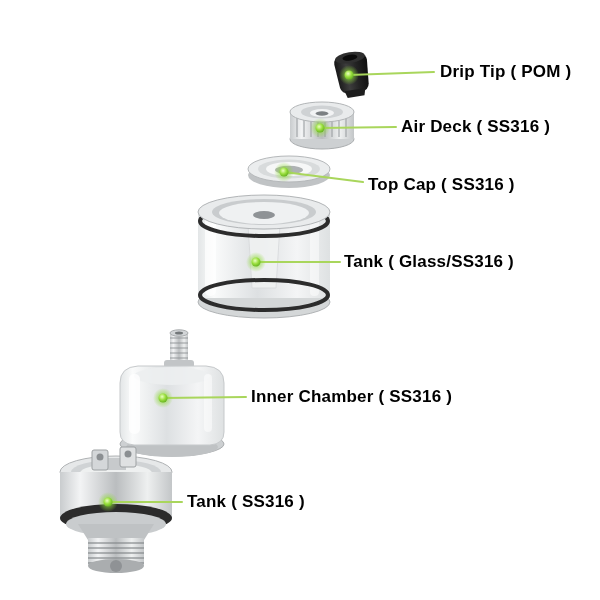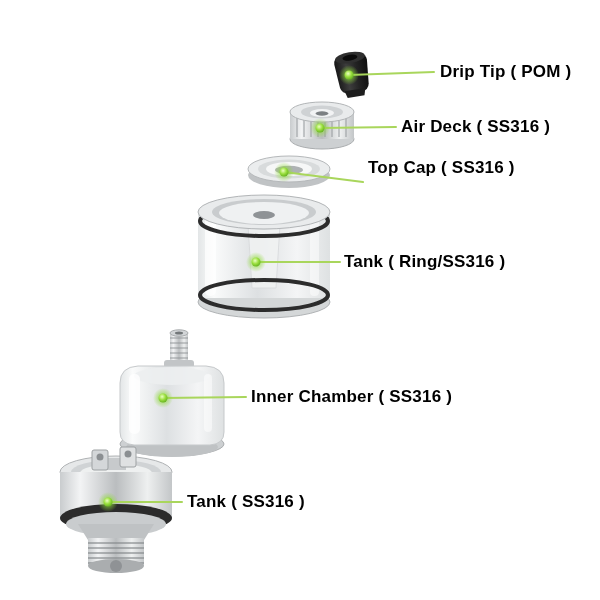--- a/index.html
+++ b/index.html
@@ -196,18 +196,18 @@
     </g>
     <g>
       <line class="callout-line" x1="108" y1="502" x2="182" y2="502"></line>
       <circle cx="108" cy="502" r="10" fill="url(#dotGlow)"></circle>
       <circle cx="108" cy="502" r="4.5" fill="url(#dotCore)"></circle>
     </g>
   </svg>
 
   <div class="label" style="left:440px; top:72px">Drip Tip ( POM )</div>
   <div class="label" style="left:401px; top:127px">Air Deck ( SS316 )</div>
-  <div class="label" style="left:368px; top:168px">Top Cap ( SS316 )</div>
-  <div class="label" style="left:344px; top:262px">Tank ( Ring/SS316 )</div>
+  <div class="label" style="left:368px; top:185px">Top Cap ( SS316 )</div>
+  <div class="label" style="left:344px; top:262px">Tank ( Glass/SS316 )</div>
   <div class="label" style="left:251px; top:397px">Inner Chamber ( SS316 )</div>
   <div class="label" style="left:187px; top:502px">Tank ( SS316 )</div>
 
 </div>
 
 </body></html>

